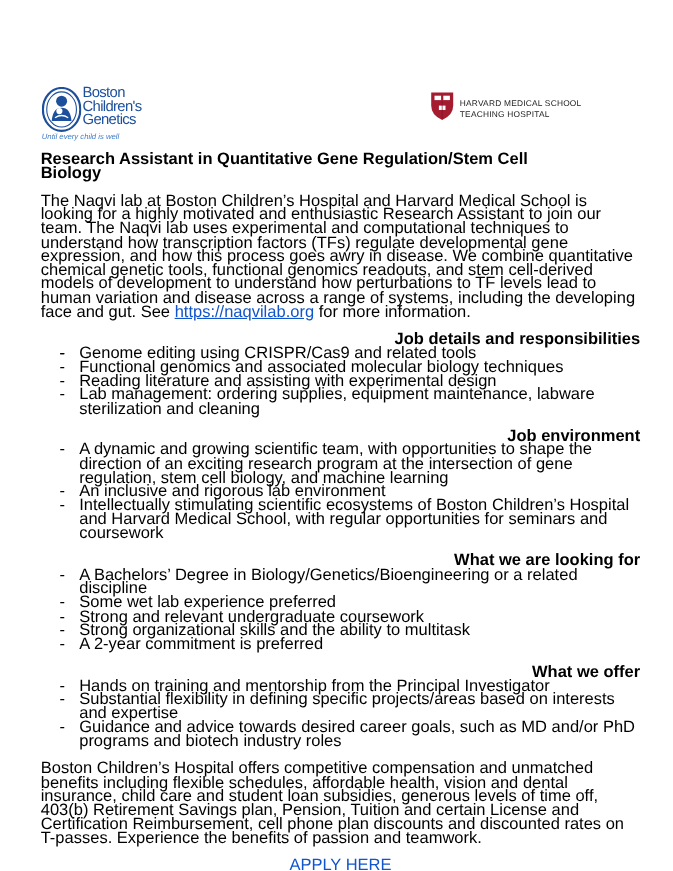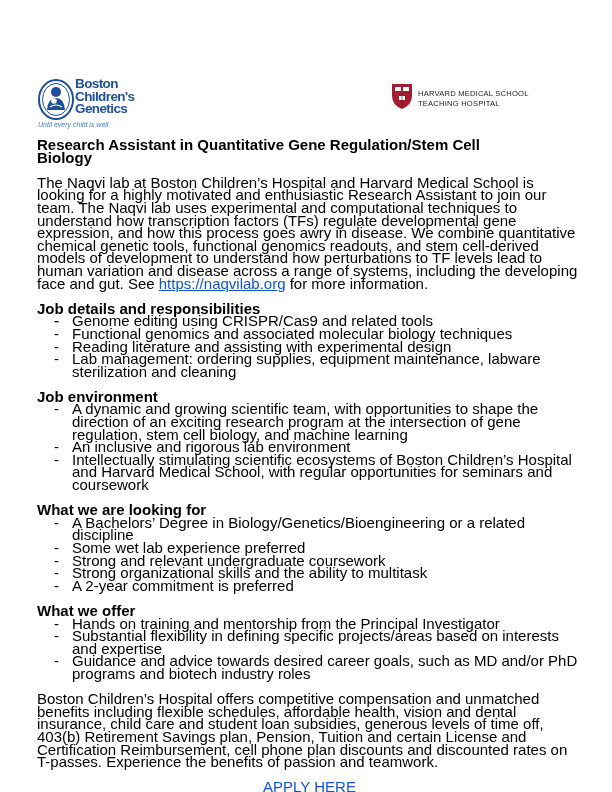--- a/index.html
+++ b/index.html
@@ -3,35 +3,35 @@
 <meta charset="utf-8">
 <style>
   html, body { margin: 0; padding: 0; background: #ffffff; }
   body { width: 612px; height: 792px; position: relative; overflow: hidden;
          font-family: "Liberation Sans", sans-serif; color: #000; }
   .page { position: absolute; left: 0; top: 0; width: 612px; height: 792px; }
 
   .bch-logo { position: absolute; left: 38px; top: 78px; width: 140px; height: 56px; }
   .bch-emblem { position: absolute; left: 0; top: 1px; width: 36px; height: 41px; }
   .bch-name { position: absolute; left: 37px; top: 0px; width: 110px;
-              font-family: "Liberation Sans", sans-serif; font-weight: bold;
+              font-family: "Liberation Sans", sans-serif; font-weight: normal;
               color: #1c4f9c; font-size: 13.5px; line-height: 12.5px; letter-spacing: -0.6px; }
   .bch-tagline { position: absolute; left: 0px; top: 43px; font-size: 7px;
                  color: #3e7cc7; font-style: italic; white-space: nowrap; }
 
   .hms-logo { position: absolute; left: 391px; top: 83px; width: 180px; height: 28px; }
   .hms-shield { position: absolute; left: 0; top: 0; width: 22px; height: 27px; }
   .hms-text { position: absolute; left: 27px; top: 6px; font-size: 7.6px; font-weight: normal;
               line-height: 9.5px; color: #222; letter-spacing: 0.2px; white-space: nowrap; }
 
   .content { position: absolute; left: 37px; top: 139px; width: 545px;
              font-size: 15px; line-height: 12.6px; }
   .title { font-weight: bold; margin: 0; }
   .para { margin: 12.6px 0 0 0; }
-  .section-head { font-weight: bold; margin: 12.6px 0 0 0; }
+  .section-head { font-weight: bold; margin: 12.6px 0 0 0; text-align: right; }
   ul.bullets { list-style: none; margin: 0; padding: 0; }
   ul.bullets li { position: relative; padding-left: 35px; }
   ul.bullets li .dash { position: absolute; left: 17px; top: 0; }
   a.link { color: #1155cc; text-decoration: underline; text-align: right; }
   .apply { text-align: center; margin-top: 12.6px; }
 </style>
 </head>
 <body>
 
 <div class="page">

